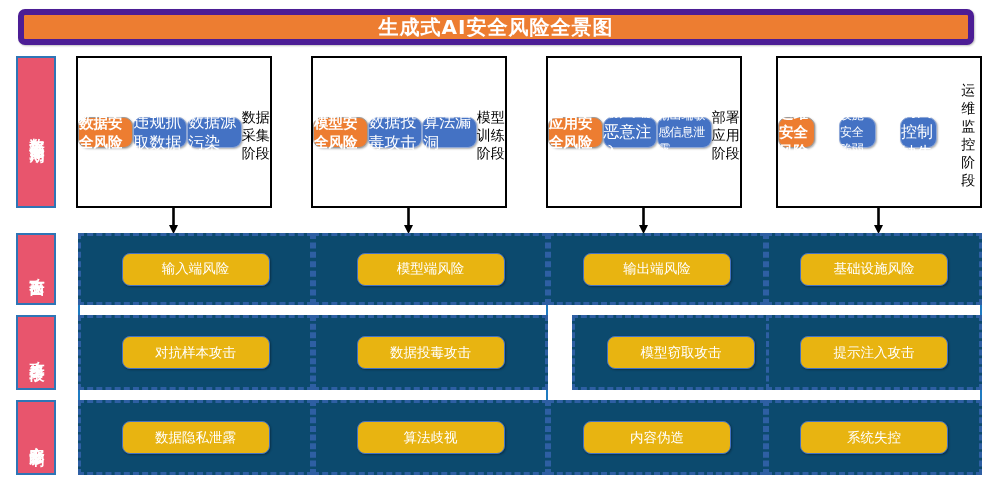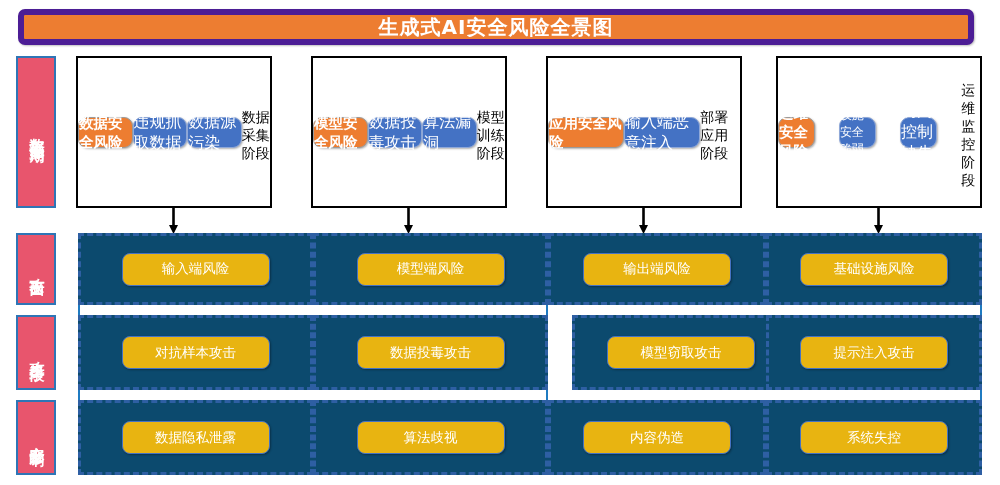--- a/index.html
+++ b/index.html
@@ -165,20 +165,21 @@
   <div class="stage-col" style="left:311px; width:196px;">
     <div class="pill head">模型安全风险</div>
     <div class="pill item">数据投毒攻击</div>
     <div class="pill item">算法漏洞</div>
     <div class="caption">模型训练阶段</div>
   </div>
 
   <div class="stage-col" style="left:546px; width:196px;">
     <div class="pill head">应用安全风险</div>
     <div class="pill item">输入端恶意注入</div>
+    <div class="pill item tight">输出端敏感信息泄露</div>
     <div class="caption">部署应用阶段</div>
   </div>
 
   <div class="stage-col" style="left:776px; width:206px;gap:24px;">
     <div class="pill head">运维安全风险</div>
     <div class="pill item tight">基础设施安全脆弱性</div>
     <div class="pill item">访问控制缺失</div>
     <div class="caption">运维监控阶段</div>
   </div>
 

